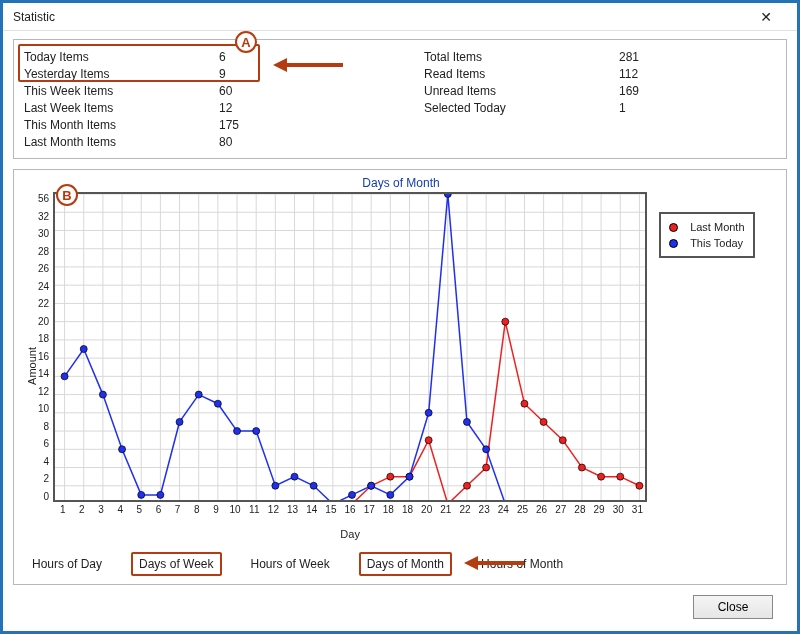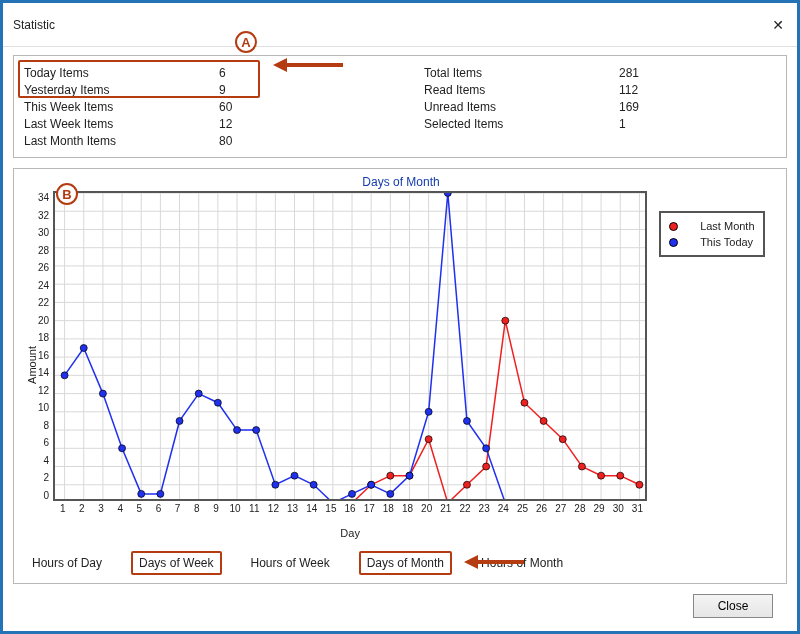--- a/index.html
+++ b/index.html
@@ -12,22 +12,22 @@
     color: #222;
     width: 800px;
     height: 634px;
     border: 3px solid #2473b6;
     position: relative;
   }
   .titlebar {
     display: flex;
     align-items: center;
     justify-content: space-between;
-    height: 44px;
-    padding: 0 8px 0 10px;
+    height: 28px;
+    padding: 0 20px 0 10px;
     border-bottom: 1px solid #e0e0e0;
     font-size: 12px;
   }
   .close-x {
     font-size: 14px;
     width: 22px;
     text-align: center;
     cursor: pointer;
   }
   .content { padding: 8px 10px 10px 10px; }
@@ -115,21 +115,21 @@
   .xaxis span { flex: 1; text-align: center; }
   .xlabel { text-align: center; font-size: 11px; margin-top: 13px; width: 594px;}
   .legend {
     border: 2px solid #555;
     padding: 5px 8px;
     margin-left: 12px;
     font-size: 11px;
     align-self: flex-start;
     margin-top: 20px;
   }
-  .legend-row { display: flex; align-items: center; gap: 22px; height: 16px;}
+  .legend-row { display: flex; align-items: center; gap: 12px; height: 16px;}
   .dot { width: 9px; height: 9px; border-radius: 50%; border: 1px solid #000; }
   .dot.red { background: #ef2020; }
   .dot.blue { background: #2030ef; }
   .tabs {
     display: flex;
     gap: 21px;
     margin-top: 12px;
     font-size: 12px;
     align-items: center;
     position: relative;
@@ -181,58 +181,62 @@
           </div>
           <div class="stat-row">
             <span class="stat-label">This Week Items</span>
             <span class="stat-val">60</span>
           </div>
           <div class="stat-row">
             <span class="stat-label">Last Week Items</span>
             <span class="stat-val">12</span>
           </div>
           <div class="stat-row">
+            <span class="stat-label">This Month Items</span>
+            <span class="stat-val">175</span>
+          </div>
+          <div class="stat-row">
             <span class="stat-label">Last Month Items</span>
             <span class="stat-val">80</span>
           </div>
         </div>
       <div class="stats-col-right" id="stats-right">
           <div class="stat-row">
             <span class="stat-label">Total Items</span>
             <span class="stat-val">281</span>
           </div>
           <div class="stat-row">
             <span class="stat-label">Read Items</span>
             <span class="stat-val">112</span>
           </div>
           <div class="stat-row">
             <span class="stat-label">Unread Items</span>
             <span class="stat-val">169</span>
           </div>
           <div class="stat-row">
-            <span class="stat-label">Selected Items</span>
+            <span class="stat-label">Selected Today</span>
             <span class="stat-val">1</span>
           </div>
         </div>
     </div>
     <div class="highlight-box" style="left:4px; top:4px; width:242px; height:38px;"></div>
   </div>
   <div class="badge" style="left:232px; top:28px;">A</div>
   <svg class="arrow" style="left:270px; top:52px;" width="70" height="20">
     <line x1="70" y1="10" x2="10" y2="10" stroke="#b43c10" stroke-width="4"></line>
     <polygon points="0,10 14,3 14,17" fill="#b43c10"></polygon>
   </svg>
 
   <div class="chart-panel">
     <div class="chart-title">Days of Month</div>
     <div class="badge" style="left:42px; top:14px;">B</div>
     <div class="chart-row">
       <div class="ylabel">Amount</div>
       <div class="yaxis" id="yaxis">
-          <span>34</span>
+          <span>56</span>
           <span>32</span>
           <span>30</span>
           <span>28</span>
           <span>26</span>
           <span>24</span>
           <span>22</span>
           <span>20</span>
           <span>18</span>
           <span>16</span>
           <span>14</span>

